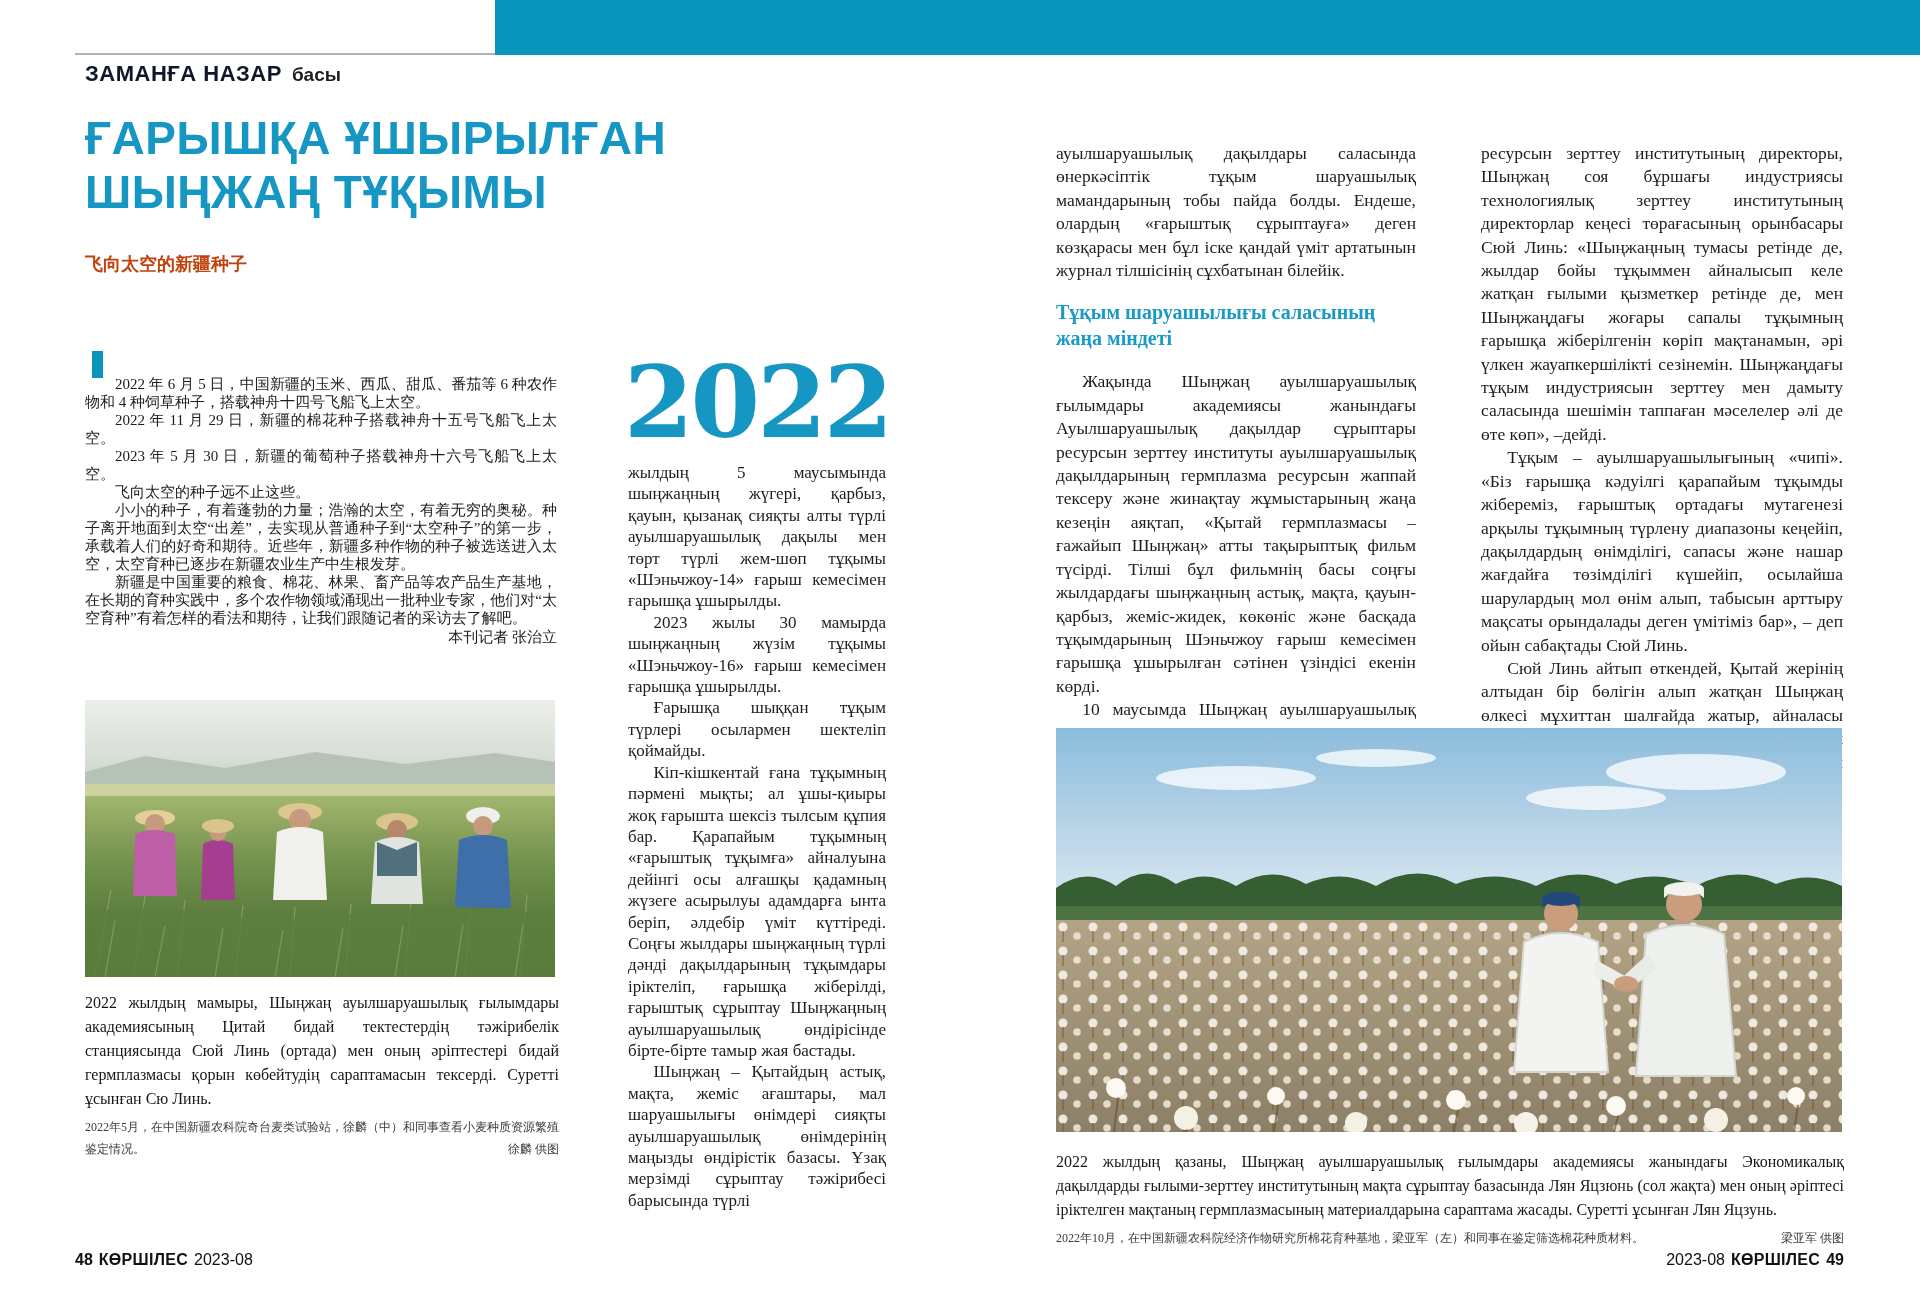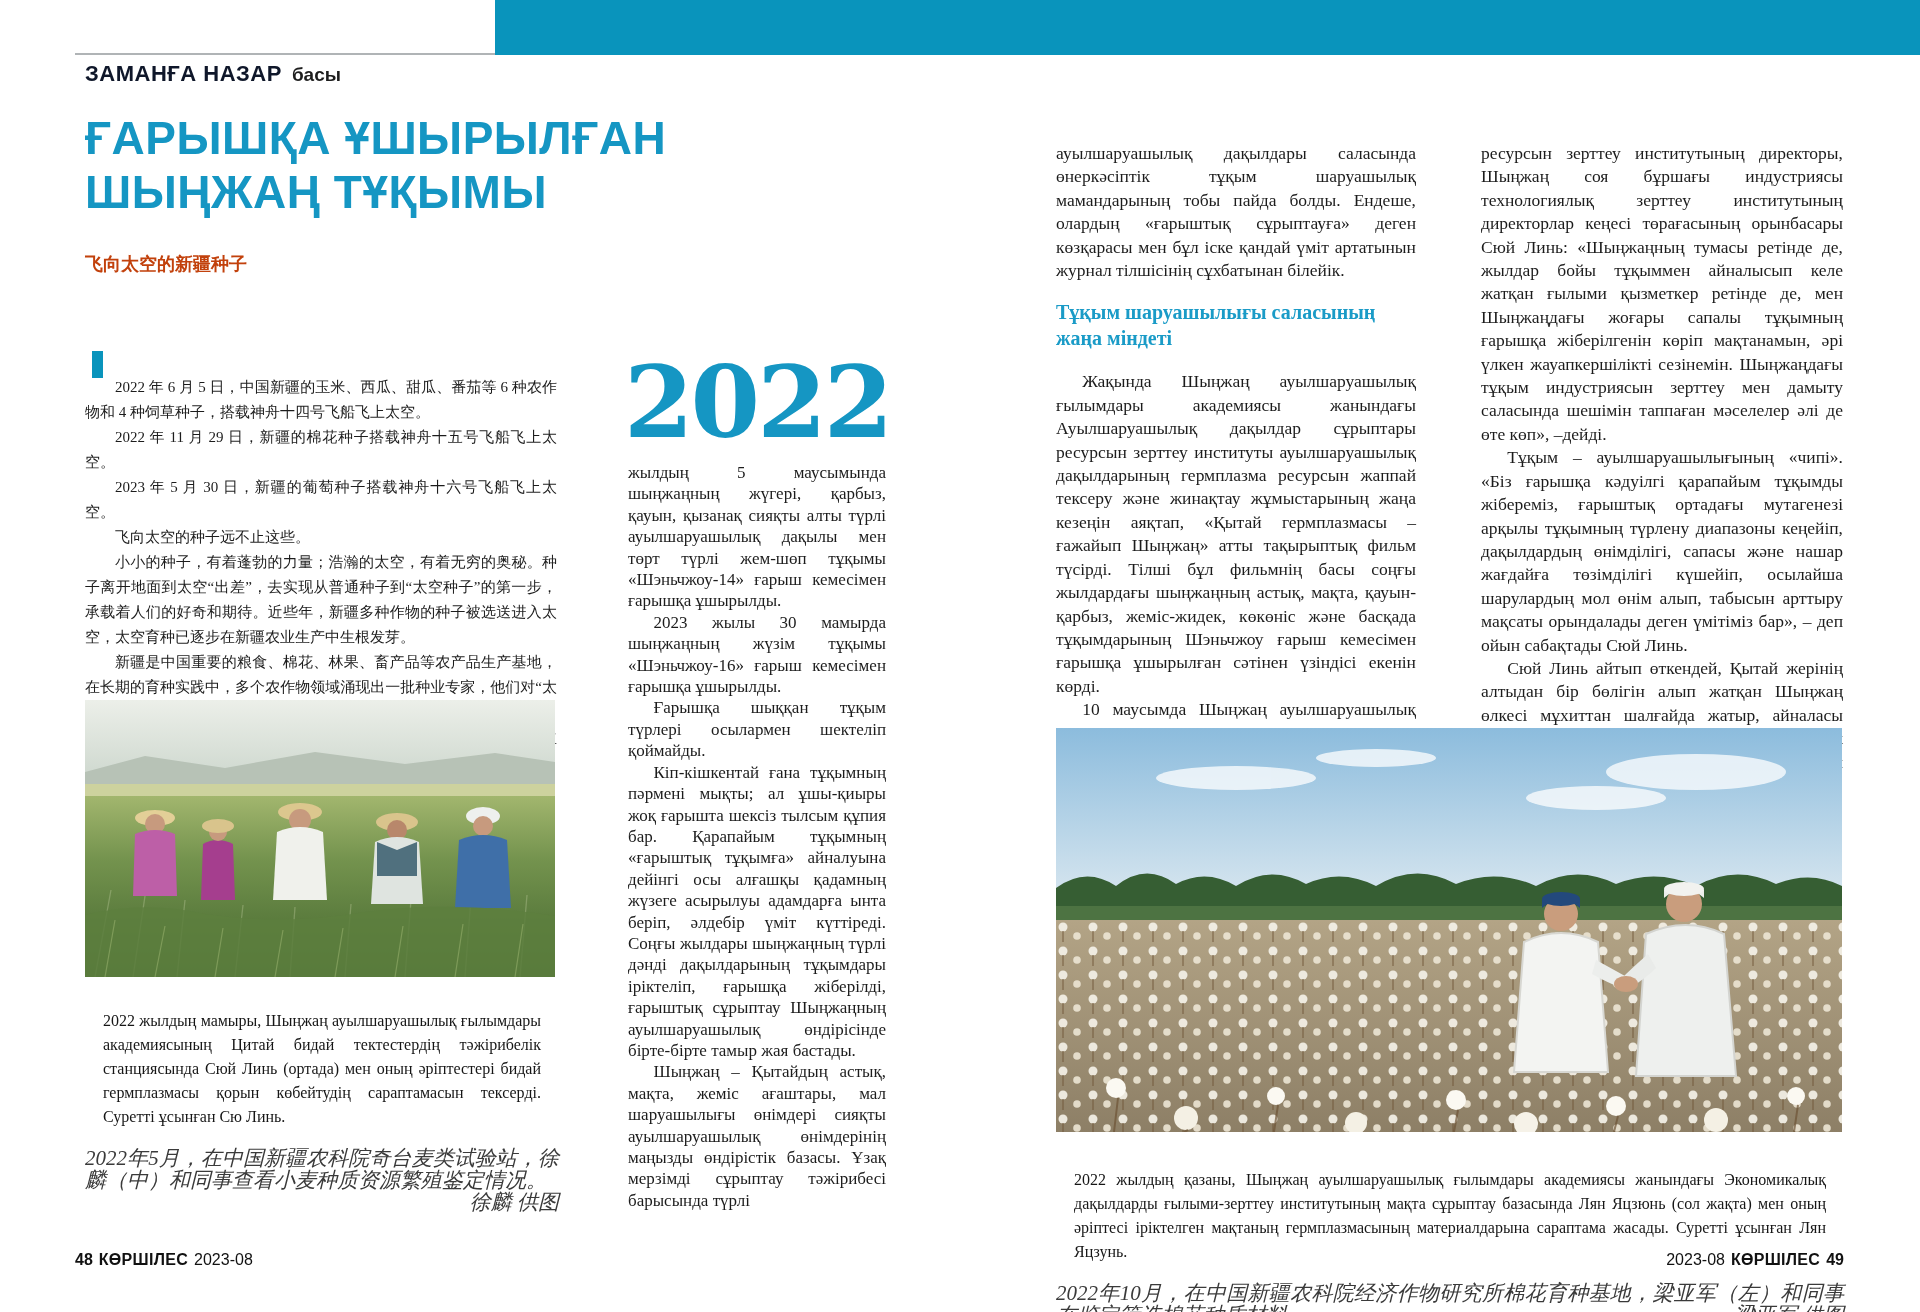--- a/index.html
+++ b/index.html
@@ -9,32 +9,32 @@
   .rule{position:absolute;left:75px;top:53px;width:1845px;height:2px;background:#b0b4b6;z-index:1;}
   .masthead{position:absolute;left:85px;top:61px;font-family:"Liberation Sans",sans-serif;white-space:nowrap;}
   .sec-kk{color:#0f172a;font-weight:bold;font-size:22px;letter-spacing:.5px;}
   .sec-zh{color:#1d1d1d;font-weight:bold;font-size:19px;margin-left:10px;}
   .title{position:absolute;left:85px;top:112px;width:720px;margin:0;
          font-family:"Liberation Sans",sans-serif;font-weight:bold;font-size:46px;line-height:1.17;
          color:#1596c3;letter-spacing:.5px;}
   .subtitle{position:absolute;left:85px;top:252px;font-family:"Liberation Sans",sans-serif;
             font-weight:bold;font-size:18px;color:#c2410c;}
   .bullet{position:absolute;left:92px;top:351px;width:11px;height:27px;background:#0994bc;}
-  .intro{position:absolute;left:85px;top:375px;width:472px;font-size:15px;line-height:25px;text-align:justify;}
+  .intro{position:absolute;left:85px;top:375px;width:472px;font-size:15px;line-height:18px;text-align:justify;}
   .intro p{margin:0;text-indent:2em;}
   .intro .byline{text-indent:0;text-align:right;margin-top:1px;}
   .fig{position:absolute;margin:0;padding:0;}
   .fig svg{display:block;}
   .fig-left{left:85px;top:700px;width:470px;height:277px;}
   .fig-right{left:1056px;top:728px;width:786px;height:404px;}
   .cap{position:absolute;}
   .cap-left{left:85px;top:991px;width:474px;}
   .cap-right{left:1056px;top:1150px;width:788px;}
-  .cap-kk{margin:18px;font-size:16px;line-height:24px;color:#161616;text-align:justify;}
-  .cap-zh{margin:5px 0 0 0;font-size:21px;line-height:22px;color:#3a3a3a;text-align:justify;font-style:italic;}
+  .cap-kk{margin:0;font-size:16px;line-height:24px;color:#161616;text-align:justify;}
+  .cap-zh{margin:5px 0 0 0;font-size:12px;line-height:22px;color:#3a3a3a;text-align:justify;}
   .credit{float:right;padding-left:24px;}
   .midcol{position:absolute;left:628px;top:352px;width:258px;}
   .dropyear{font-family:"DejaVu Serif","Liberation Serif",serif;font-weight:bold;font-size:100px;
             line-height:1;color:#1596c3;letter-spacing:-3px;margin:0 0 10px -4px;}
   .midcol p{margin:0;font-size:17px;line-height:21.4px;text-align:justify;}
   .midcol p.ind{text-indent:1.5em;}
   .col{position:absolute;top:142px;}
   .col1{left:1056px;width:360px;}
   .col2{left:1481px;width:362px;}
   .col p{margin:0;font-size:17.5px;line-height:23.4px;text-align:justify;}

